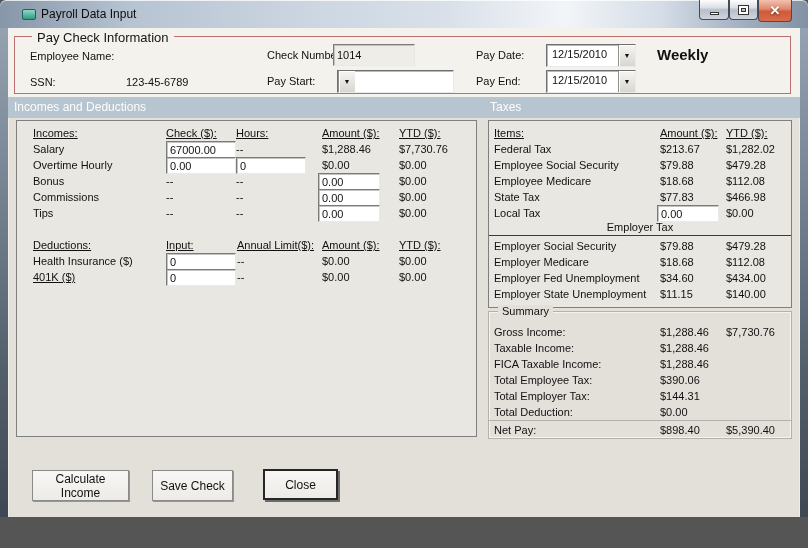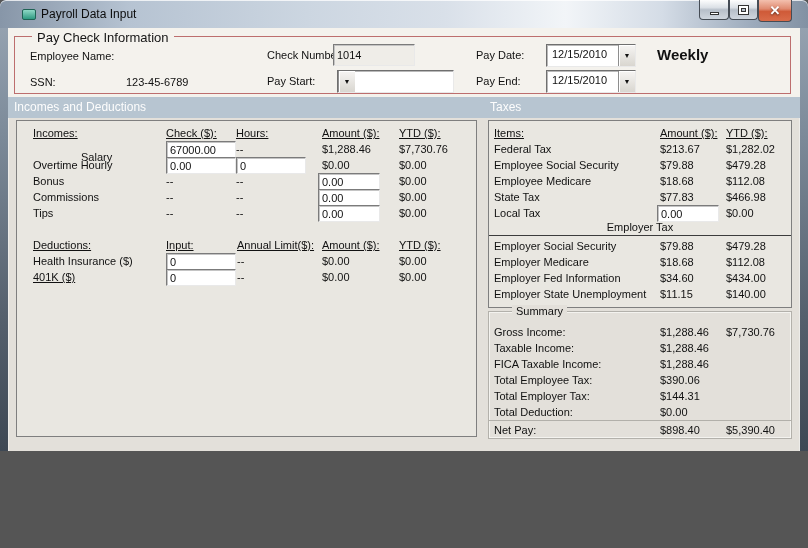--- a/index.html
+++ b/index.html
@@ -1,18 +1,18 @@
 <!DOCTYPE html>
 <html><head>
 <meta charset="utf-8">
 <style>
   html,body{margin:0;padding:0;background:#555;}
   *{box-sizing:border-box;}
   .root{
-    position:relative;width:808px;height:451px;overflow:hidden;
+    position:relative;width:808px;height:517px;overflow:hidden;
     font-family:"Liberation Sans",sans-serif;font-size:11px;color:#111;
     background:linear-gradient(180deg,#9aa7b5 0%,#7c8a99 30%,#55606d 70%,#3e4854 100%);
     border-radius:6px 6px 0 0;
   }
   
   .titlebar{
     position:absolute;left:0;top:0;width:808px;height:28px;
     background:linear-gradient(90deg,#8796a8 0%,#b6c3d2 16%,#ccd6e1 38%,#d9e0e9 55%,#f2f5f8 70%,#d4dce6 82%,#9dabbc 93%,#8291a3 100%);
     border-radius:6px 6px 0 0;
     box-shadow:inset 0 1px 0 rgba(255,255,255,.75);
@@ -47,21 +47,21 @@
   .arr{font-size:7px;color:#111;line-height:7px;}
   .combo{position:absolute;border:1px solid #4c4c4c;box-shadow:inset 1px 1px 0 #9a9a9a;display:flex;align-items:stretch;background:#fff;}
   .combo .val{flex:1;background:linear-gradient(180deg,#6b9ce6,#2f66cc);color:#fff;padding:3px 0 0 4px;white-space:nowrap;overflow:hidden;}
   
   .panel{position:absolute;background:#e9e7e1;border:1px solid #7f7f7f;}
   .secbar{position:absolute;left:8px;top:97px;width:792px;height:21px;background:#b7c5d1;}
   .secbar span{position:absolute;top:3px;color:#fdfdfd;font-size:12px;white-space:nowrap;}
   .hline{position:absolute;height:1px;background:#3c3c3c;}
   .sepline{position:absolute;height:1px;background:#b2b0aa;}
   .sum-grp{position:absolute;border:1px solid #b3b1ab;box-shadow:inset 0 0 0 1px #f4f3ef;}
-  .sum-label{position:absolute;background:#e3e0da;padding:0 4px;white-space:nowrap;margin-left:14px;}
+  .sum-label{position:absolute;background:#e3e0da;padding:0 4px;white-space:nowrap;}
   
   .btn{position:absolute;background:linear-gradient(180deg,#f8f7f5,#edebe7);border:1px solid #8a8a8a;
     box-shadow:1px 1px 0 rgba(90,90,90,.55);font-family:"Liberation Sans",sans-serif;font-size:12px;color:#111;cursor:default;}
   .btn.default{border:2px solid #262626;box-shadow:2px 2px 0 #6b6b6b;}
   .grip{position:absolute;left:784px;top:524px;width:14px;height:14px;
     background:repeating-linear-gradient(-45deg,transparent 0 2px,#fdfcf8 2px 3px,#9b988f 3px 4px,transparent 4px 5px);
     clip-path:polygon(100% 0,100% 100%,0 100%);}
 </style>
 </head>
 <body>
@@ -127,21 +127,21 @@
   </div>
 
   <div class="panel" style="left:16px;top:120px;width:461px;height:317px;"></div>
 
   <span class="lbl und" style="left:33px;top:127px;">Incomes:</span>
   <span class="lbl und" style="left:166px;top:127px;">Check ($):</span>
   <span class="lbl und" style="left:236px;top:127px;">Hours:</span>
   <span class="lbl und" style="left:322px;top:127px;">Amount ($):</span>
   <span class="lbl und" style="left:399px;top:127px;">YTD ($):</span>
 
-  <span class="lbl" style="left:33px;top:151px;margin-left:48px;">Salary</span>
+  <span class="lbl" style="left:33px;top:143px;">Salary</span>
   <input class="tbox" style="left: 166px; top: 141px; width: 70px;" value="67000.00">
   <span class="lbl" style="left:236px;top:143px;">--</span>
   <span class="lbl" style="left:322px;top:143px;">$1,288.46</span>
   <span class="lbl" style="left:399px;top:143px;">$7,730.76</span>
 
   <span class="lbl" style="left:33px;top:159px;">Overtime Hourly</span>
   <input class="tbox" style="left: 166px; top: 157px; width: 70px;" value="0.00">
   <input class="tbox" style="left: 236px; top: 157px; width: 70px;" value="0">
   <span class="lbl" style="left:322px;top:159px;">$0.00</span>
   <span class="lbl" style="left:399px;top:159px;">$0.00</span>
@@ -212,21 +212,21 @@
   <div class="hline" style="left:489px;top:235px;width:302px;"></div>
 
   <span class="lbl" style="left:494px;top:240px;">Employer Social Security</span>
   <span class="lbl" style="left:660px;top:240px;">$79.88</span>
   <span class="lbl" style="left:726px;top:240px;">$479.28</span>
 
   <span class="lbl" style="left:494px;top:256px;">Employer Medicare</span>
   <span class="lbl" style="left:660px;top:256px;">$18.68</span>
   <span class="lbl" style="left:726px;top:256px;">$112.08</span>
 
-  <span class="lbl" style="left:494px;top:272px;">Employer Fed Information</span>
+  <span class="lbl" style="left:494px;top:272px;">Employer Fed Unemployment</span>
   <span class="lbl" style="left:660px;top:272px;">$34.60</span>
   <span class="lbl" style="left:726px;top:272px;">$434.00</span>
 
   <span class="lbl" style="left:494px;top:288px;">Employer State Unemployment</span>
   <span class="lbl" style="left:660px;top:288px;">$11.15</span>
   <span class="lbl" style="left:726px;top:288px;">$140.00</span>
 
   <div class="sum-grp" style="left:488px;top:311px;width:304px;height:128px;"></div>
   <span class="sum-label" style="left:498px;top:305px;">Summary</span>
 

